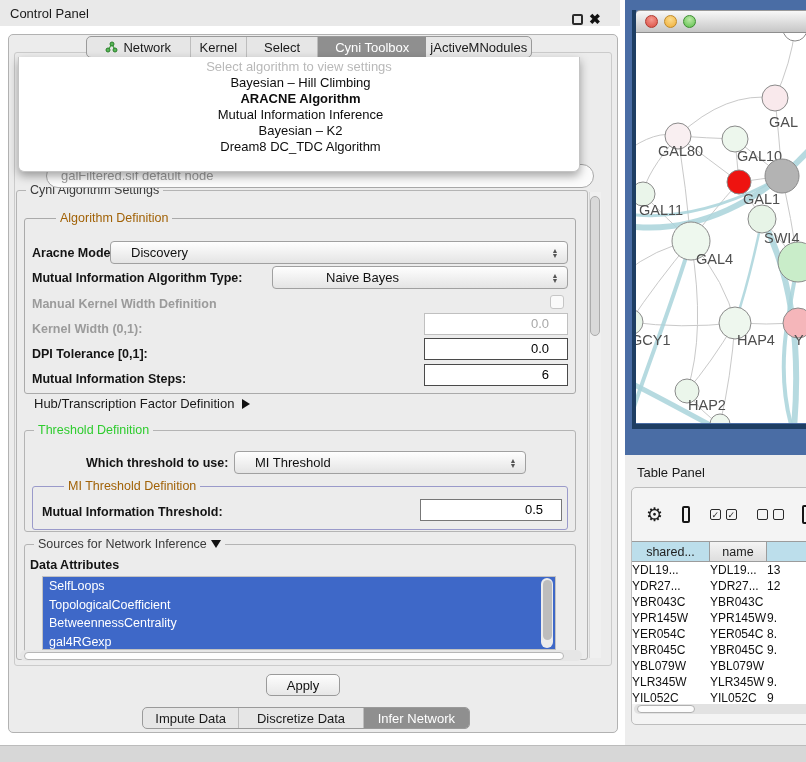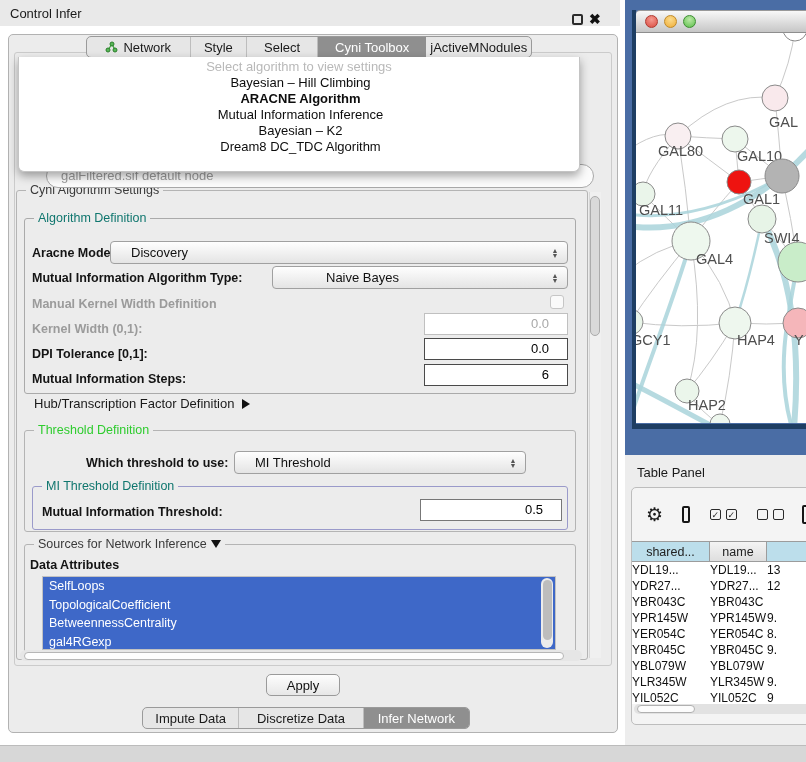--- a/index.html
+++ b/index.html
@@ -12,40 +12,40 @@
   #cp-float { left:572px; top:14px; width:11px; height:11px; border:2px solid #2b2b2b; border-radius:2px; }
   #cp-close { left:589px; top:11px; font-size:14px; font-weight:bold; color:#111; }
   #cp-body { left:8px; top:34px; width:610px; height:699px; background:#ececec; border:1px solid #b2b2b2; border-radius:5px; }
   #cp-inset { left:14px; top:52px; width:598px; height:614px; background:#ececec; border:1px solid #cbcbcb; border-radius:3px; }
   #top-stub { left:8px; top:0; width:1px; height:7px; background:#9a9a9a; }
   #corner-stub { left:8px; top:751px; width:16px; height:11px; background:#e3e3e3; border:1px solid #9a9a9a; border-radius:2px; }
   #bottom-strip { left:0; top:745px; width:806px; height:17px; background:#d7d7d7; border-top:1px solid #bcbcbc; }
 
   
   .tabbar { display:flex; border:1px solid #9a9a9a; border-radius:5px; background:#e6e6e6; overflow:hidden; }
-  #top-tabs { left:86px; top:36px; width:446px; height:22px;justify-content:flex-end; }
+  #top-tabs { left:86px; top:36px; width:446px; height:22px; }
   #bottom-tabs { left:142px; top:707px; width:328px; height:22px; }
   .tab { display:flex; align-items:center; justify-content:center; font-size:13px; color:#1a1a1a; height:100%; border-right:1px solid #bdbdbd; gap:5px; }
   .tab:last-child { border-right:none; }
   .tab.sel { background:#8f8f8f; color:#ffffff; border-right:none; }
 
   
   #dd { left:18px; top:57px; width:562px; height:115px; background:#ffffff; border:1px solid #c4c4c4; border-top:none; border-radius:0 0 6px 6px; box-shadow:0 4px 10px rgba(0,0,0,.35); z-index:30; }
   #dd-placeholder { width:100%; text-align:center; font-size:13px; color:#b9b9b9; padding-top:2px; height:18px; }
   .dd-item { font-size:13px; color:#0d0d0d; height:16px; line-height:16px; padding-left:3px;text-align:center; }
   .dd-item.bold { font-weight:bold; }
 
   
   #bg-combo { left:46px; top:164px; width:548px; height:24px; border:1px solid #a8a8a8; border-radius:12px; background:#fbfbfb; font-size:13px; color:#9a9a9a; line-height:22px; padding-left:14px; z-index:5; overflow:hidden; }
 
   
   .gbox { border:1px solid #b4b4b4; border-radius:3px; }
   .legend { position:absolute; font-size:12.5px; background:#ececec; padding:0 4px; white-space:nowrap; display:flex; align-items:center; gap:4px; }
   .leg-gray { color:#3a3a3a; }
-  .leg-blue { color:#0f766e; }
+  .leg-blue { color:#a16207;margin-left:22px; }
   .leg-green { color:#2ecc2e; }
 
   #settings-box { left:16px; top:190px; width:572px; height:470px; }
   #ad-box { left:24px; top:218px; width:552px; height:176px; border-color:#aaaaaa; }
   #th-box { left:24px; top:430px; width:552px; height:102px; }
   #mi-box { left:32px; top:486px; width:536px; height:44px; border-color:#9a9aca; }
   #src-box { left:24px; top:544px; width:552px; height:114px; }
 
   .flabel { font-size:12.5px; font-weight:bold; color:#141414; white-space:nowrap; }
   .flabel.dis { color:#9b9b9b; }
@@ -109,41 +109,41 @@
   #tp-hthumb { position:absolute; left:5px; top:217px; width:58px; height:8px; background:#fcfcfc; border:1px solid #b0b0b0; border-radius:4px; }
 
   svg text { font-family:"Liberation Sans", sans-serif; }
 </style>
 </head>
 <body>
 
 <div class="abs" id="top-stub"></div>
 
 <div class="abs" id="cp-header">
-  <span id="cp-title">Control Infer</span>
+  <span id="cp-title">Control Panel</span>
 </div>
 <div class="abs" id="cp-float"></div>
 <div class="abs" id="cp-close">✖</div>
 
 <div class="abs" id="cp-body"></div>
 <div class="abs" id="cp-inset"></div>
 
 <div class="abs tabbar" id="top-tabs">
   <div class="tab" style="width:104px">
     <svg width="13" height="12" viewBox="0 0 13 12">
       <line x1="3" y1="9" x2="7" y2="3" stroke="#3aa43a" stroke-width="1.2"></line>
       <line x1="7" y1="3" x2="10" y2="9" stroke="#3aa43a" stroke-width="1.2"></line>
       <circle cx="3" cy="9" r="2" fill="#55b855" stroke="#2d7d2d"></circle>
       <circle cx="7" cy="3" r="2" fill="#55b855" stroke="#2d7d2d"></circle>
       <circle cx="10" cy="9" r="2" fill="#55b855" stroke="#2d7d2d"></circle>
     </svg>
     <span>Network</span>
   </div>
   <div class="tab" style="width:57px">
-      <span>Style</span>
+      <span>Kernel</span>
     </div>
   <div class="tab" style="width:71px">
       <span>Select</span>
     </div>
   <div class="tab sel" style="width:109px">
       <span>Cyni Toolbox</span>
     </div>
   <div class="tab" style="width:105px">
       <span>jActiveMNodules</span>
     </div>

